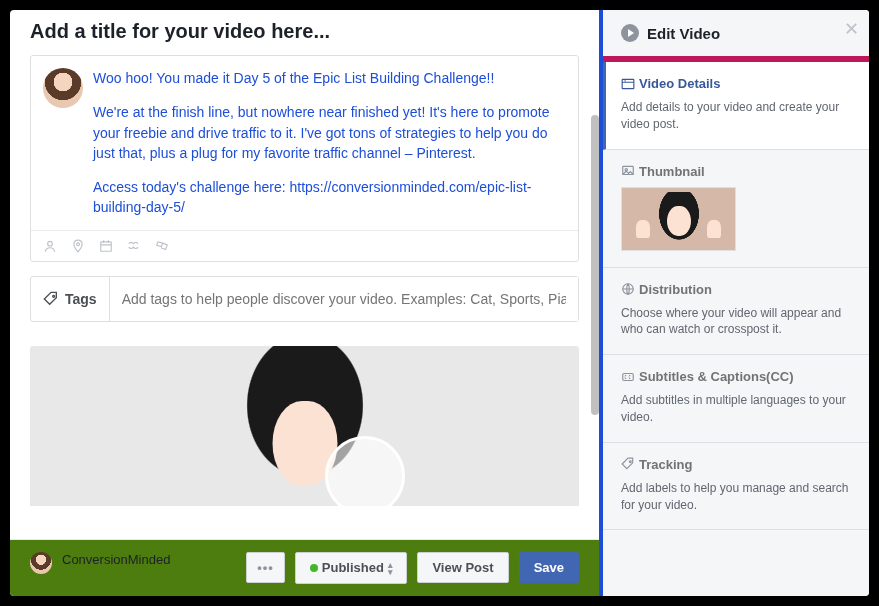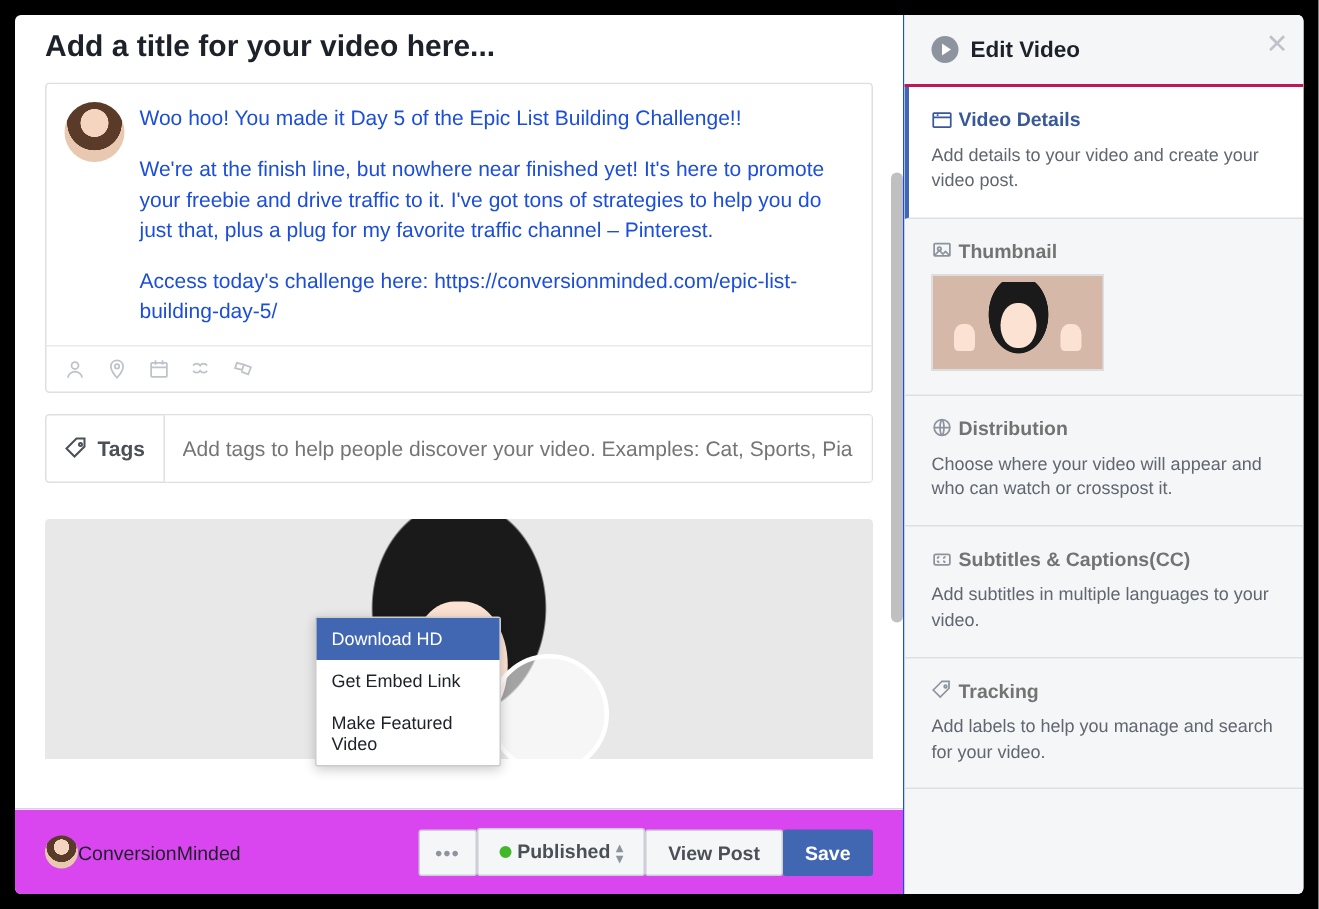--- a/index.html
+++ b/index.html
@@ -1,18 +1,18 @@
 <!DOCTYPE html>
 <html><head>
 <meta charset="utf-8">
 <style>
 * { margin: 0; padding: 0; box-sizing: border-box; }
 body { font-family: Helvetica, Arial, sans-serif; background: #000; width: 879px; height: 606px; overflow: hidden; }
 .modal { position: absolute; top: 10px; left: 10px; right: 10px; bottom: 10px; background: #fff; border-radius: 4px; display: flex; overflow: hidden; }
-.left-panel { flex: 1; display: flex; flex-direction: column; position: relative; border-right: 1px solid #1d4ed8; }
+.left-panel { flex: 1; display: flex; flex-direction: column; position: relative; border-right: 4px solid #1d4ed8; }
 .left-header { padding: 10px 20px 12px; }
 .left-header h1 { font-size: 20px; color: #1d2129; font-weight: 600; }
 .left-body { flex: 1; overflow-y: auto; padding: 0 20px 10px; position: relative; }
 .scrollbar-indicator { position: absolute; right: 0; top: 60px; width: 8px; height: 300px; background: #c0c0c0; border-radius: 4px; }
 .composer { border: 1px solid #dddfe2; border-radius: 3px; margin-bottom: 14px; }
 .composer-top { display: flex; padding: 12px; }
 .avatar { width: 40px; height: 40px; border-radius: 50%; flex-shrink: 0; background: radial-gradient(circle at 50% 35%, #f5d5c0 0%, #f5d5c0 28%, #5a3a28 29%, #5a3a28 55%, #e8c8b0 56%); margin-right: 10px; }
 .avatar-sm { width: 22px; height: 22px; border-radius: 50%; background: radial-gradient(circle at 50% 35%, #f5d5c0 0%, #f5d5c0 28%, #5a3a28 29%, #5a3a28 55%, #e8c8b0 56%); }
 .post-text { font-size: 14px; color: #1d4ed8; line-height: 1.45; }
 .post-text p { margin-bottom: 14px; }
@@ -22,30 +22,30 @@
 .tags-row { display: flex; border: 1px solid #dddfe2; border-radius: 3px; margin-bottom: 24px; }
 .tags-label { padding: 14px 12px; border-right: 1px solid #dddfe2; display: flex; align-items: flex-start; gap: 6px; color: #4b4f56; font-size: 14px; font-weight: 600; }
 .tags-input { flex: 1; border: none; padding: 14px 12px; font-size: 14px; color: #8d949e; outline: none; }
 .video-preview { position: relative; height: 160px; background: #e8e8e8; overflow: visible; border-radius: 3px 3px 0 0; }
 .video-preview .hair { position: absolute; left: 50%; top: 0; transform: translateX(-50%); width: 180px; height: 170px; background: radial-gradient(ellipse at 50% 35%, #1a1a1a 0%, #1a1a1a 45%, transparent 46%); }
 .video-preview .face { position: absolute; left: 50%; top: 55px; transform: translateX(-50%); width: 65px; height: 85px; background: #fce2d3; border-radius: 50% / 55%; }
 .bubble { position: absolute; bottom: -10px; left: calc(50% + 20px); width: 80px; height: 80px; border-radius: 50%; border: 3px solid #fff; background: rgba(255,255,255,0.6); }
 .dropdown-menu { position: absolute; bottom: -5px; left: 180px; width: 124px; background: #fff; border: 1px solid #ccc; border-radius: 2px; box-shadow: 0 2px 8px rgba(0,0,0,0.2); z-index: 20; font-size: 12px; }
 .dropdown-menu .item { padding: 7px 10px; color: #1d2129; cursor: pointer; }
 .dropdown-menu .item.active { background: #4267b2; color: #fff; }
-.left-footer { border-top: 1px solid #e9eaed; padding: 12px 20px; display: flex; align-items: center; background: #d946ef; }
+.left-footer { border-top: 1px solid #e9eaed; padding: 12px 20px; display: flex; align-items: flex-start; gap: 10px; background: #4d7c0f; }
 .left-footer .name { font-size: 13px; color: #1d2129; flex: 1; }
 .btn { border: 1px solid #ccd0d5; background: #f5f6f7; color: #4b4f56; font-size: 13px; font-weight: 600; padding: 7px 14px; border-radius: 2px; cursor: pointer; }
 .btn-primary { background: #4267b2; border-color: #4267b2; color: #fff; }
 .btn-more { padding: 7px 10px; color: #8d949e; letter-spacing: 1px; }
 .status-dot { width: 8px; height: 8px; border-radius: 50%; background: #42b72a; display: inline-block; margin-right: 4px; }
 .carets { font-size: 9px; line-height: 7px; color: #8d949e; margin-left: 4px; display: inline-block; vertical-align: middle; }
 .right-panel { width: 266px; background: #f5f6f7; display: flex; flex-direction: column; position: relative; }
 .close-btn { position: absolute; top: 8px; right: 10px; color: #bec2c9; font-size: 18px; cursor: pointer; background: none; border: none; }
-.right-header { display: flex; align-items: center; gap: 8px; padding: 14px 18px; border-bottom: 2px solid #be185d; background: #f5f6f7; }
+.right-header { display: flex; align-items: center; gap: 8px; padding: 14px 18px; border-bottom: 6px solid #be185d; background: #f5f6f7; }
 .right-header .play-ic { width: 18px; height: 18px; border-radius: 50%; background: #8d949e; position: relative; }
 .right-header .play-ic::after { content: ""; position: absolute; left: 7px; top: 5px; border-left: 6px solid #fff; border-top: 4px solid transparent; border-bottom: 4px solid transparent; }
 .right-header h2 { font-size: 15px; color: #1d2129; font-weight: 600; }
 .sections { flex: 1; overflow-y: auto; }
 .section { border-bottom: 1px solid #dddfe2; padding: 14px 18px 16px; }
 .section.active { background: #fff; border-left: 3px solid #4267b2; padding-left: 15px; }
 .section-title { display: flex; align-items: center; gap: 4px; font-size: 13px; font-weight: 600; margin-bottom: 8px; }
 .section.active .section-title { color: #385898; }
 .section:not(.active) .section-title { color: #737373; }
 .section-desc { font-size: 12px; color: #616770; line-height: 1.4; }
@@ -123,25 +123,20 @@
             </svg>
           <span>Tags</span>
         </div>
         <input class="tags-input" placeholder="Add tags to help people discover your video. Examples: Cat, Sports, Piano" style="">
       </div>
 
       <div class="video-preview">
         <div class="hair"></div>
         <div class="face"></div>
         <div class="bubble"></div>
-        <div class="dropdown-menu">
-          <div class="item active">Download HD</div>
-          <div class="item">Get Embed Link</div>
-          <div class="item">Make Featured Video</div>
-        </div>
       </div>
     </div>
 
     <div class="left-footer">
       <div class="avatar-sm"></div>
       <span class="name">ConversionMinded</span>
       <button class="btn btn-more">•••</button>
       <button class="btn">
         <span class="status-dot"></span><span>Published</span><span class="carets">▴<br>▾</span>
       </button>

